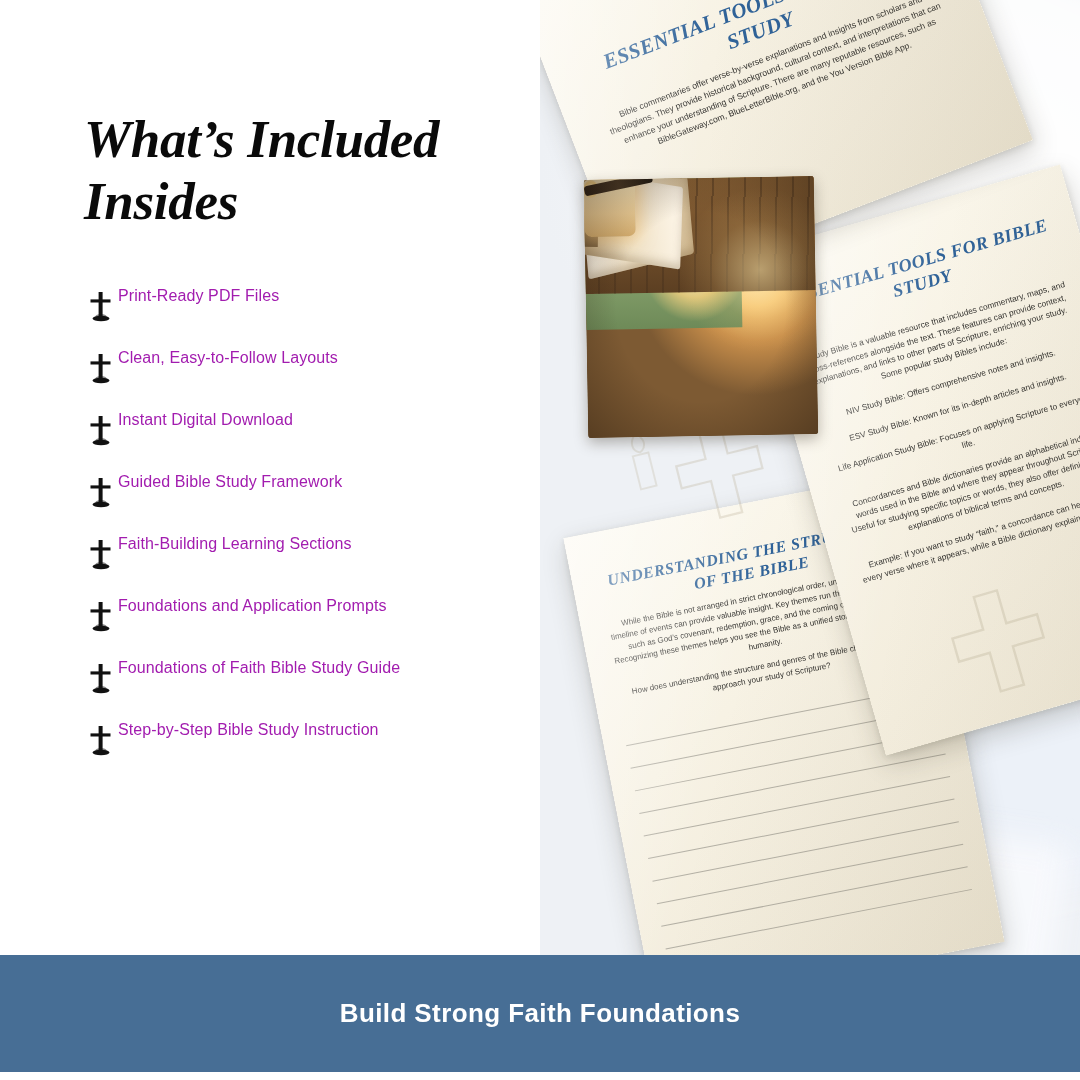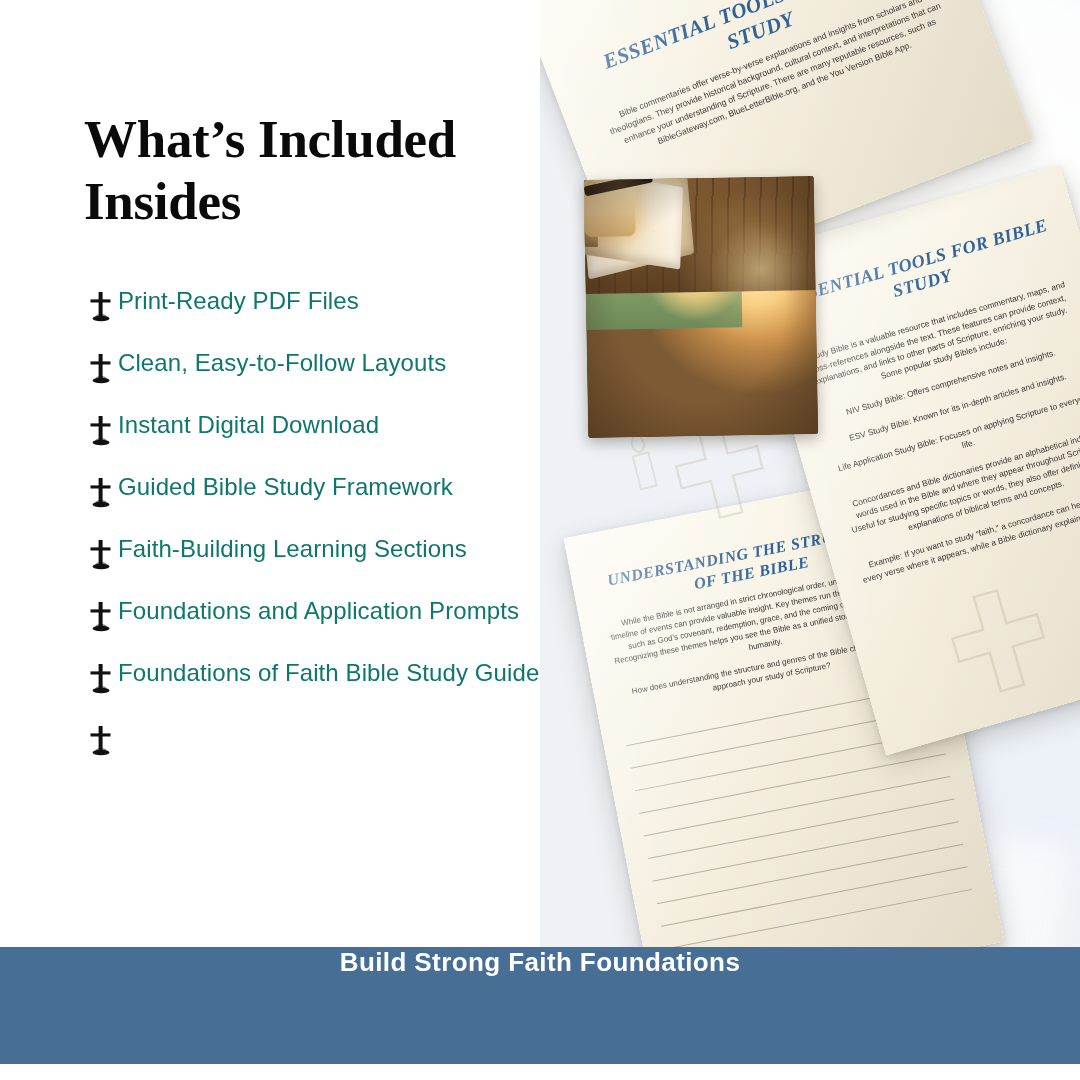--- a/index.html
+++ b/index.html
@@ -184,48 +184,49 @@
   }
   #heading {
     font-family:"Liberation Serif", serif;
     font-weight:bold;
     font-size:53px;
     line-height:1.17;
     color:#0a0a0a;
     letter-spacing:-.3px;
     margin-bottom:54px;
     max-width:430px;
+    font-style:italic;
   }
   #features { list-style:none; }
   #features li {
     display:flex;
     align-items:flex-start;
     margin-bottom:22px;
     min-height:40px;
   }
   .cross-icon {
     flex:0 0 34px;
     width:34px; height:34px;
     margin-top:3px;
     display:block;
   }
   .feature-label {
-    font-size:24px;
+    font-size:16px;
     line-height:1.28;
-    color:#0f766e;
+    color:#a21caf;
     letter-spacing:.1px;
     max-width:600px;
   }
 
   
   #footer {
-    position:absolute; left:0; bottom:16px;
+    position:absolute; left:0; bottom:8px;
     width:1080px; height:117px;
     background:#476e95;
-    display:flex; justify-content:center;
+    display:flex; align-items:center; justify-content:center;
   }
   #footer-text {
     color:#ffffff;
     font-size:26px;
     font-weight:bold;
     letter-spacing:.4px;
   }
 </style>
 </head>
 <body>
@@ -392,19 +393,20 @@
     </li>
     <li>
       <span class="cross-icon">
         <svg viewBox="0 0 34 34" width="34" height="34">
           <ellipse cx="17" cy="29.5" rx="8.5" ry="2.8" fill="#111"></ellipse>
           <ellipse cx="17" cy="27.5" rx="5.5" ry="2.6" fill="#111" opacity=".5"></ellipse>
           <rect x="14.6" y="3" width="4" height="26" fill="#111"></rect>
           <rect x="6.5" y="10.4" width="20" height="3.1" fill="#111"></rect>
         </svg>
       </span>
+      <span class="feature-label">Step-by-Step Bible Study Instruction</span>
     </li>
   </ul>
 </div>
 
 <div id="footer">
   <div id="footer-text">Build Strong Faith Foundations</div>
 </div>
 
 </body></html>

